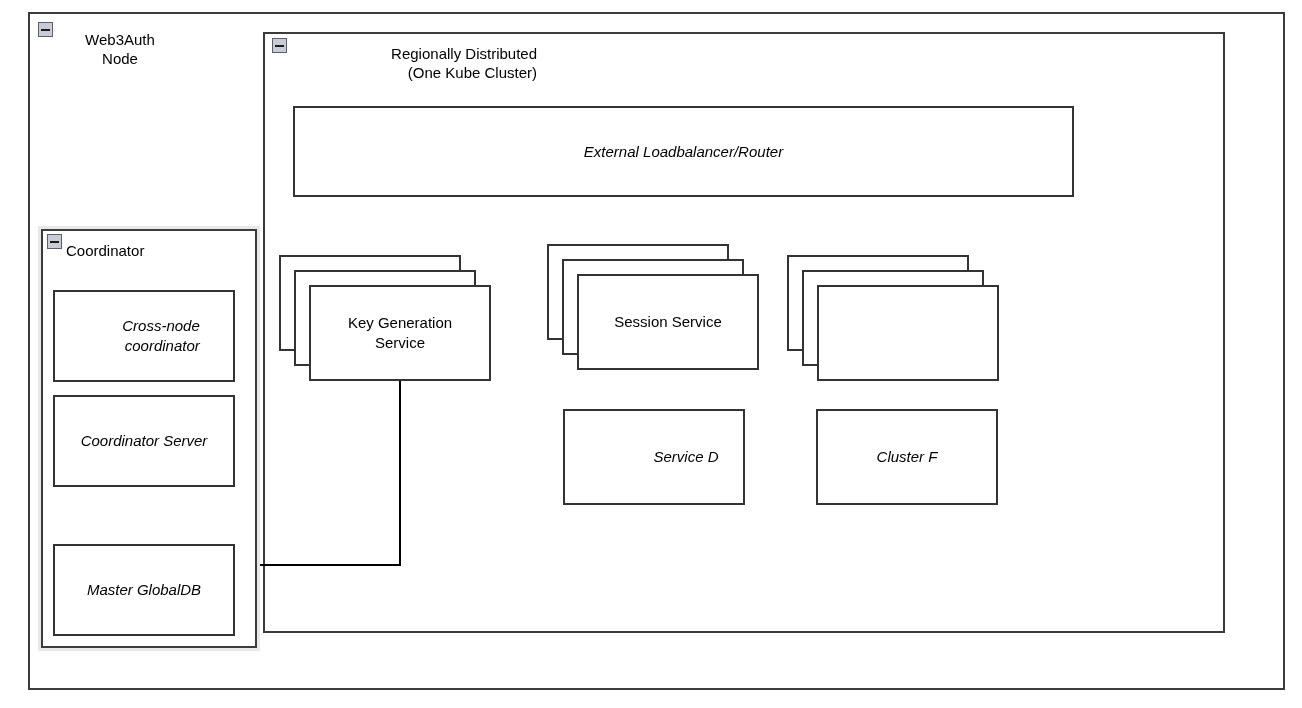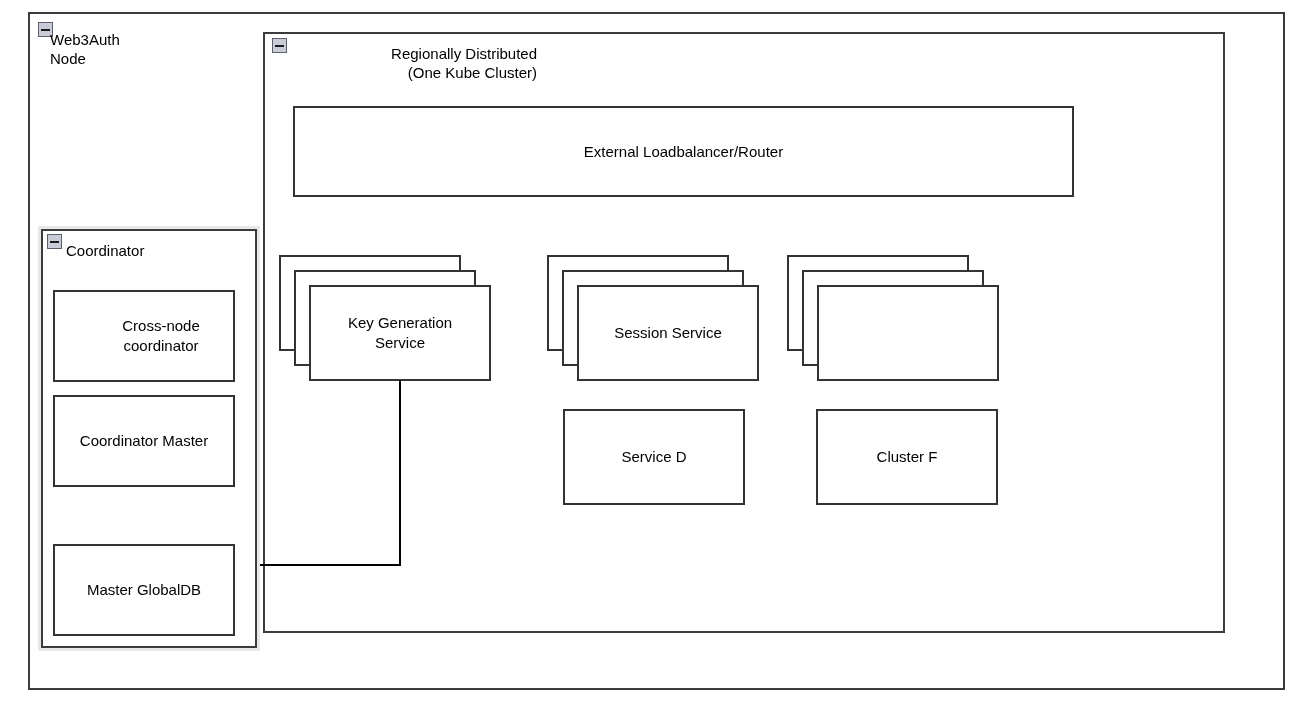--- a/index.html
+++ b/index.html
@@ -26,35 +26,36 @@
     box-sizing: border-box;
     background: #ffffff;
     border: 2px solid #333333;
   }
   .label {
     position: absolute;
     box-sizing: border-box;
     color: #000000;
     font-size: 15px;
     line-height: 19px;
-    text-align: left;
+    text-align: center;
     white-space: pre-line;
     pointer-events: none;
   }
   .centered-label {
     position: absolute;
     box-sizing: border-box;
     display: flex;
     align-items: center;
     justify-content: center;
-    text-align: center;
+    text-align: right;
     color: #000000;
     font-size: 15px;
     line-height: 20px;
     white-space: pre-line;
+    font-style: italic;
   }
 
   
   .group-outer {
     position: absolute;
     box-sizing: border-box;
     background: #ffffff;
     border: 2px solid #3b3b3b;
   }
   
@@ -149,53 +150,53 @@
   <div class="centered-label" style="left:293px; top:106px; width:781px; height:91px;">External Loadbalancer/Router</div>
 
   <div class="stack" style="left:279px; top:255px; width:212px; height:126px;text-decoration:underline;">
     <div class="card c1" style="width:182px; height:96px;"></div>
     <div class="card c2" style="width:182px; height:96px;"></div>
     <div class="card c3" style="width:182px; height:96px;"></div>
     <div class="card-text" style="width:182px; height:96px;">Key Generation
 Service</div>
   </div>
 
-  <div class="stack" style="left:547px; top:255px; width:212px; height:126px;">
+  <div class="stack" style="left:547px; top:244px; width:212px; height:126px;">
     <div class="card c1" style="width:182px; height:96px;"></div>
     <div class="card c2" style="width:182px; height:96px;"></div>
     <div class="card c3" style="width:182px; height:96px;"></div>
     <div class="card-text" style="width:182px; height:96px;">Session Service</div>
   </div>
 
   <div class="stack" style="left:787px; top:255px; width:212px; height:126px;">
     <div class="card c1" style="width:182px; height:96px;"></div>
     <div class="card c2" style="width:182px; height:96px;"></div>
     <div class="card c3" style="width:182px; height:96px;"></div>
   </div>
 
   <div class="box" style="left:563px; top:409px; width:182px; height:96px;"></div>
-  <div class="centered-label" style="left:563px; top:409px; width:182px; height:96px;">Service D</div>
+  <div class="centered-label" style="left:595px; top:409px; width:182px; height:96px;">Service D</div>
 
   <div class="box" style="left:816px; top:409px; width:182px; height:96px;"></div>
   <div class="centered-label" style="left:816px; top:409px; width:182px; height:96px;">Cluster F</div>
 
   <div class="conn-line" style="left:399px; top:381px; width:2px; height:185px;"></div>
   <div class="conn-line" style="left:240px; top:564px; width:161px; height:2px;"></div>
   <div class="conn-arrow" style="left:233px; top:558px;"></div>
 
   <div class="group-shadowframe" style="left:38px; top:226px; width:222px; height:425px;"></div>
   <div class="group-outer" style="left:41px; top:229px; width:216px; height:419px;"></div>
 
   <div class="collapse-icon" style="left:47px; top:234px;"></div>
 
   <div class="label" style="left:66px; top:241px; width:130px; text-align:left;">Coordinator</div>
 
   <div class="box" style="left:53px; top:290px; width:182px; height:92px;"></div>
   <div class="centered-label" style="left:70px; top:290px; width:182px; height:92px;">Cross-node
 coordinator</div>
 
   <div class="box" style="left:53px; top:395px; width:182px; height:92px;"></div>
-  <div class="centered-label" style="left:53px; top:395px; width:182px; height:92px;">Coordinator Master</div>
+  <div class="centered-label" style="left:53px; top:395px; width:182px; height:92px;">Coordinator Server</div>
 
   <div class="box" style="left:53px; top:544px; width:182px; height:92px;"></div>
   <div class="centered-label" style="left:53px; top:544px; width:182px; height:92px;">Master GlobalDB</div>
 
 </div>
 
 </body></html>

